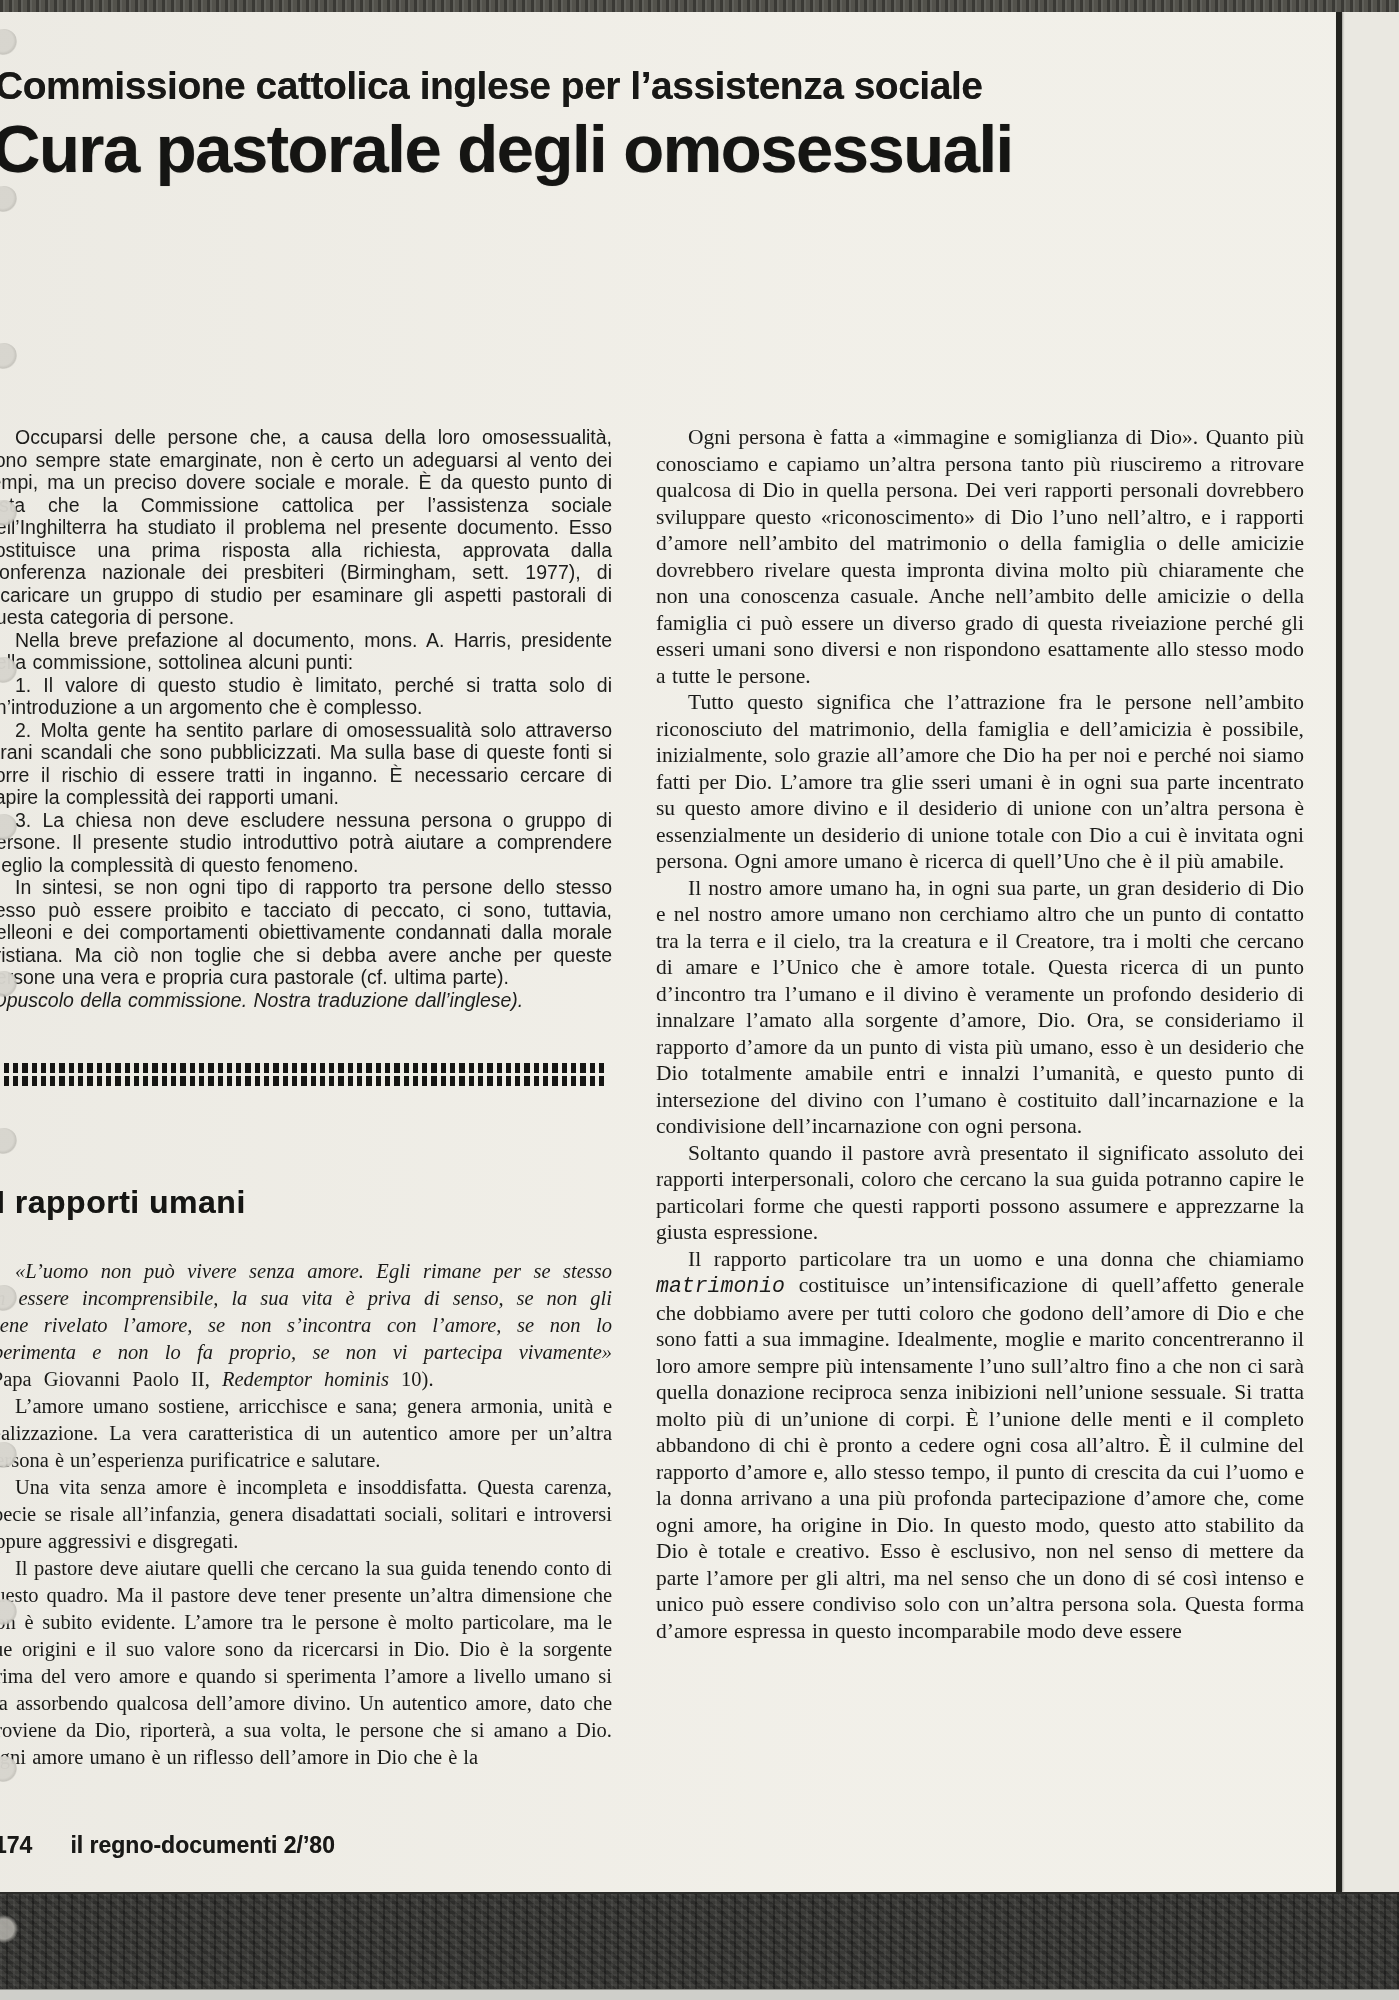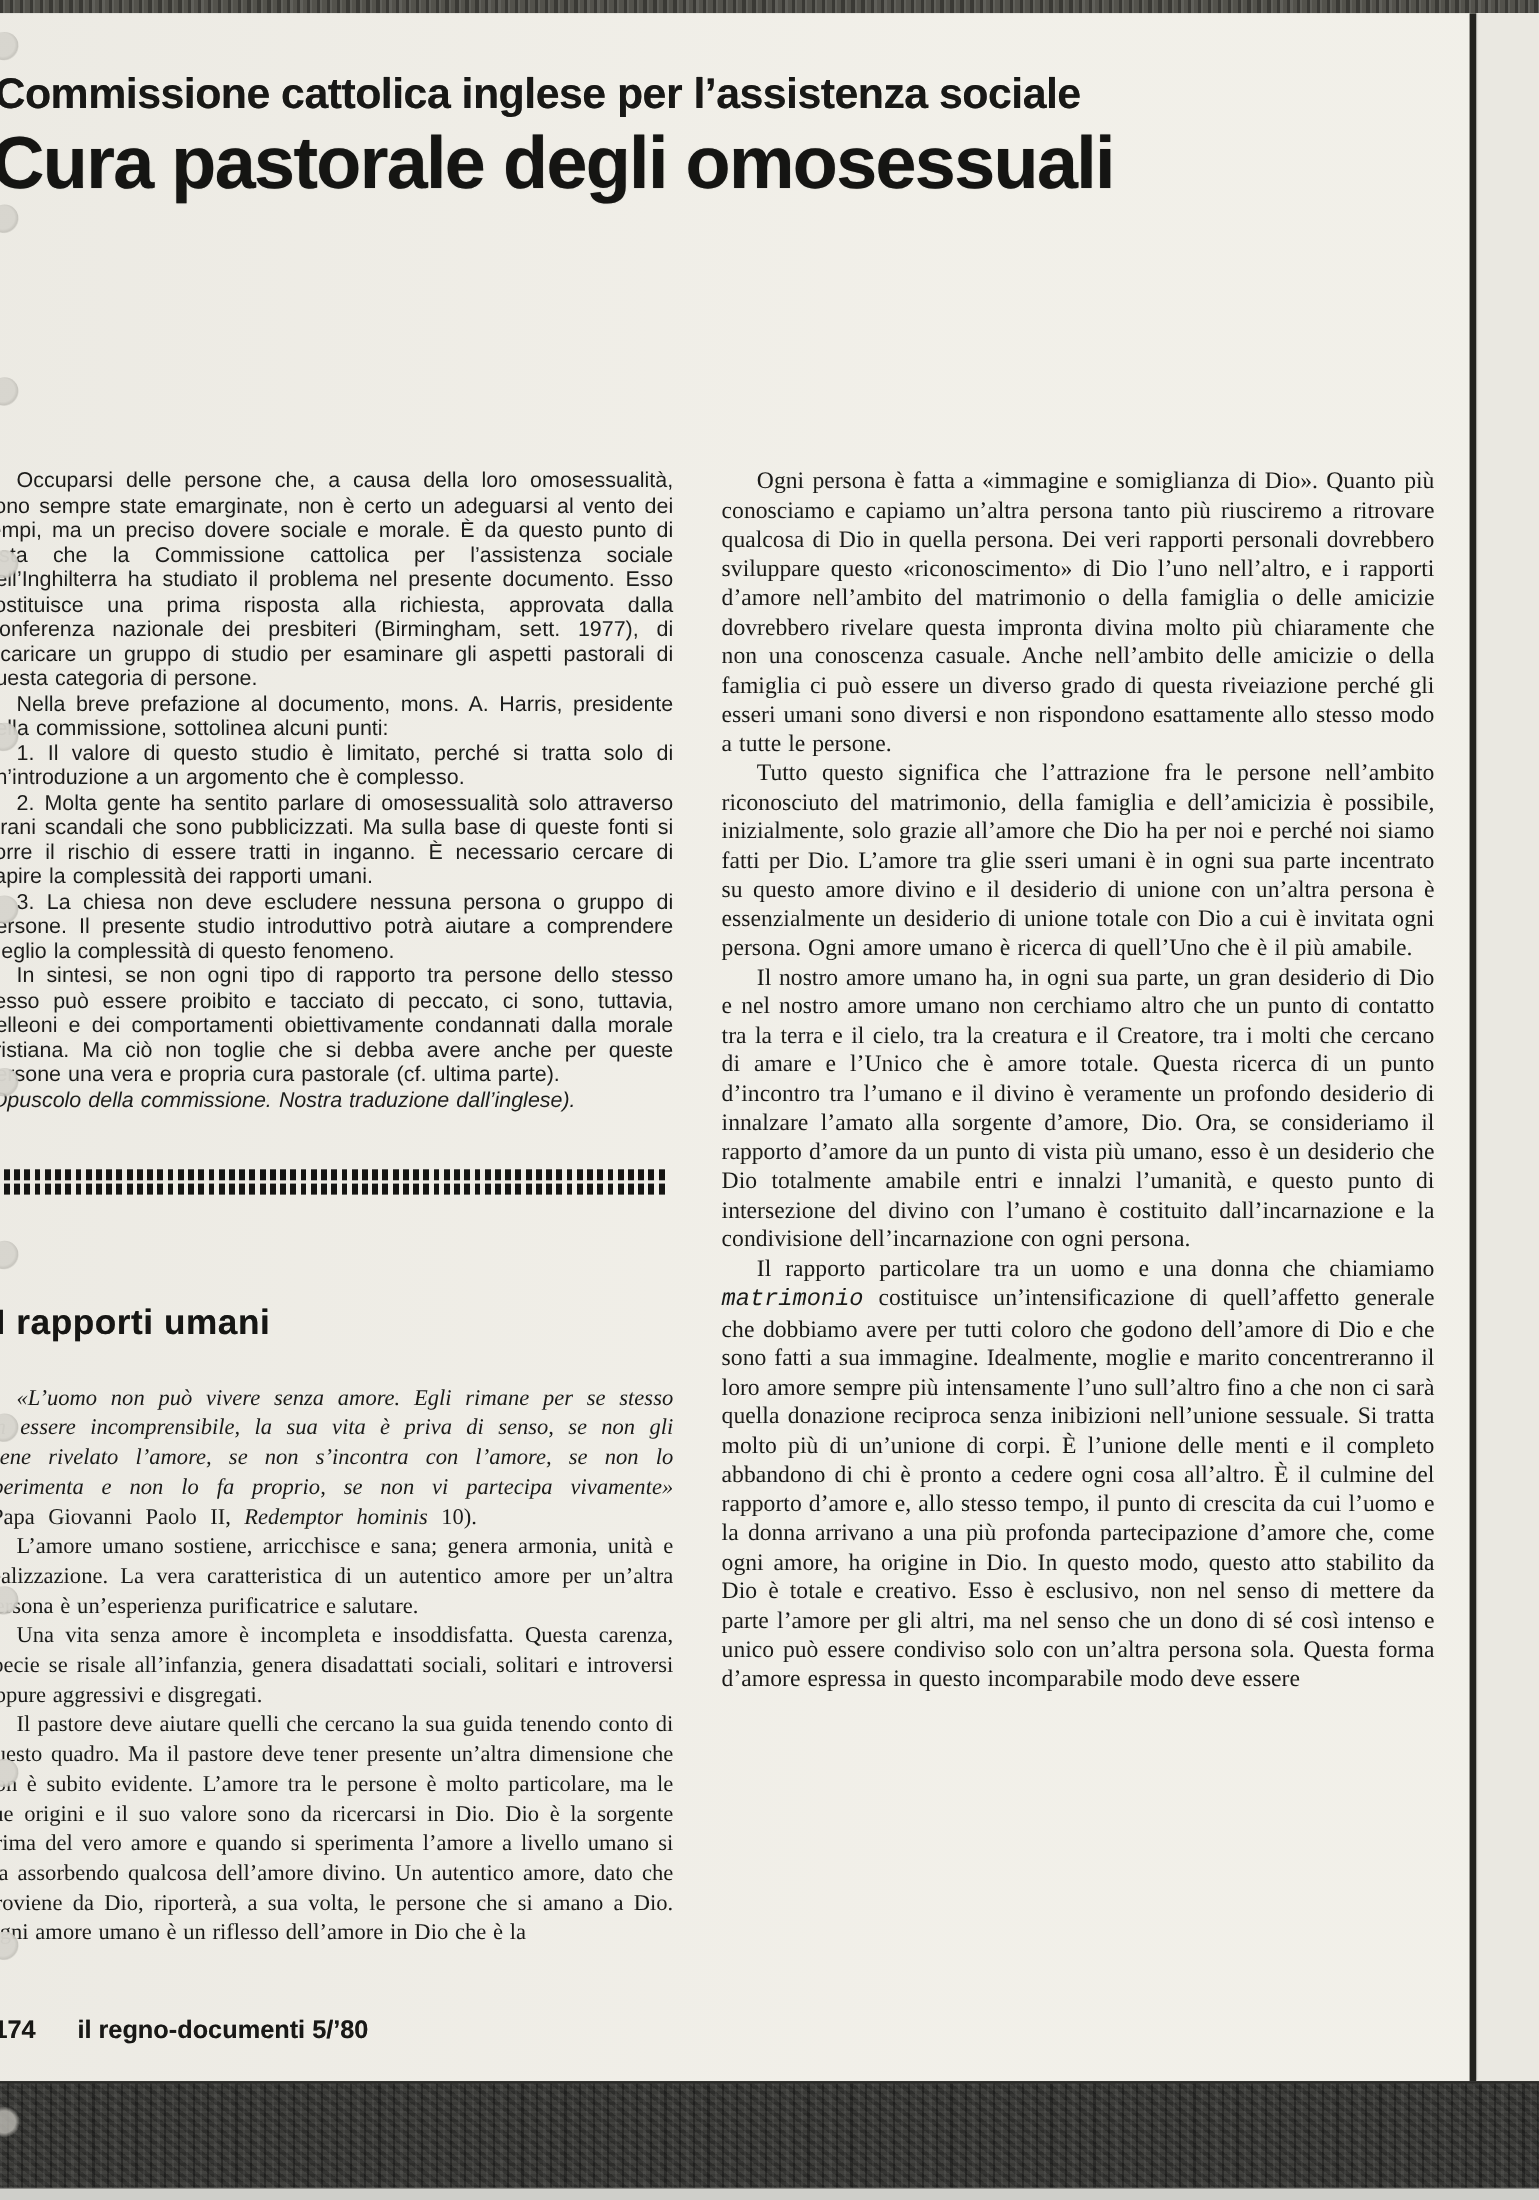--- a/index.html
+++ b/index.html
@@ -156,25 +156,26 @@
     <p class="quote"><span>«L’uomo non può vivere senza amore. Egli rimane per se stesso un essere incomprensibile, la sua vita è priva di senso, se non gli viene rivelato l’amore, se non s’incontra con l’amore, se non lo sperimenta e non lo fa proprio, se non vi partecipa vivamente»</span><span class="rom"> (Papa Giovanni Paolo II, </span><span>Redemptor hominis</span><span class="rom"> 10).</span></p>
     <p class="ind gap-top">L’amore umano sostiene, arricchisce e sana; genera armonia, unità e realizzazione. La vera caratteristica di un autentico amore per un’altra persona è un’esperienza purificatrice e salutare.</p>
     <p class="ind">Una vita senza amore è incompleta e insoddisfatta. Questa carenza, specie se risale all’infanzia, genera disadattati sociali, solitari e introversi oppure aggressivi e disgregati.</p>
     <p class="ind">Il pastore deve aiutare quelli che cercano la sua guida tenendo conto di questo quadro. Ma il pastore deve tener presente un’altra dimensione che non è subito evidente. L’amore tra le persone è molto particolare, ma le sue origini e il suo valore sono da ricercarsi in Dio. Dio è la sorgente prima del vero amore e quando si sperimenta l’amore a livello umano si sta assorbendo qualcosa dell’amore divino. Un autentico amore, dato che proviene da Dio, riporterà, a sua volta, le persone che si amano a Dio. Ogni amore umano è un riflesso dell’amore in Dio che è la</p>
   </div>
 
   <div class="col-right">
     <p class="ind">Ogni persona è fatta a «immagine e somiglianza di Dio». Quanto più conosciamo e capiamo un’altra persona tanto più riusciremo a ritrovare qualcosa di Dio in quella persona. Dei veri rapporti personali dovrebbero sviluppare questo «riconoscimento» di Dio l’uno nell’altro, e i rapporti d’amore nell’ambito del matrimonio o della famiglia o delle amicizie dovrebbero rivelare questa impronta divina molto più chiaramente che non una conoscenza casuale. Anche nell’ambito delle amicizie o della famiglia ci può essere un diverso grado di questa riveiazione perché gli esseri umani sono diversi e non rispondono esattamente allo stesso modo a tutte le persone.</p>
     <p class="ind">Tutto questo significa che l’attrazione fra le persone nell’ambito riconosciuto del matrimonio, della famiglia e dell’amicizia è possibile, inizialmente, solo grazie all’amore che Dio ha per noi e perché noi siamo fatti per Dio. L’amore tra glie sseri umani è in ogni sua parte incentrato su questo amore divino e il desiderio di unione con un’altra persona è essenzialmente un desiderio di unione totale con Dio a cui è invitata ogni persona. Ogni amore umano è ricerca di quell’Uno che è il più amabile.</p>
     <p class="ind">Il nostro amore umano ha, in ogni sua parte, un gran desiderio di Dio e nel nostro amore umano non cerchiamo altro che un punto di contatto tra la terra e il cielo, tra la creatura e il Creatore, tra i molti che cercano di amare e l’Unico che è amore totale. Questa ricerca di un punto d’incontro tra l’umano e il divino è veramente un profondo desiderio di innalzare l’amato alla sorgente d’amore, Dio. Ora, se consideriamo il rapporto d’amore da un punto di vista più umano, esso è un desiderio che Dio totalmente amabile entri e innalzi l’umanità, e questo punto di intersezione del divino con l’umano è costituito dall’incarnazione e la condivisione dell’incarnazione con ogni persona.</p>
+    <p class="ind">Soltanto quando il pastore avrà presentato il significato assoluto dei rapporti interpersonali, coloro che cercano la sua guida potranno capire le particolari forme che questi rapporti possono assumere e apprezzarne la giusta espressione.</p>
     <p class="ind"><span>Il rapporto particolare tra un uomo e una donna che chiamiamo </span><span class="ital">matrimonio</span><span> costituisce un’intensificazione di quell’affetto generale che dobbiamo avere per tutti coloro che godono dell’amore di Dio e che sono fatti a sua immagine. Idealmente, moglie e marito concentreranno il loro amore sempre più intensamente l’uno sull’altro fino a che non ci sarà quella donazione reciproca senza inibizioni nell’unione sessuale. Si tratta molto più di un’unione di corpi. È l’unione delle menti e il completo abbandono di chi è pronto a cedere ogni cosa all’altro. È il culmine del rapporto d’amore e, allo stesso tempo, il punto di crescita da cui l’uomo e la donna arrivano a una più profonda partecipazione d’amore che, come ogni amore, ha origine in Dio. In questo modo, questo atto stabilito da Dio è totale e creativo. Esso è esclusivo, non nel senso di mettere da parte l’amore per gli altri, ma nel senso che un dono di sé così intenso e unico può essere condiviso solo con un’altra persona sola. Questa forma d’amore espressa in questo incomparabile modo deve essere</span></p>
   </div>
 
   <div class="footer-line">
-    <span>174</span><span class="journal">il regno-documenti 5/’80</span>
+    <span>174</span><span class="journal">il regno-documenti 2/’80</span>
   </div>
 
 </div>
 
 <div class="bottom-band">
   <div class="hole-band" style="top:21px"></div>
 </div>
 <div class="bottom-strip"></div>
 
 </body></html>

